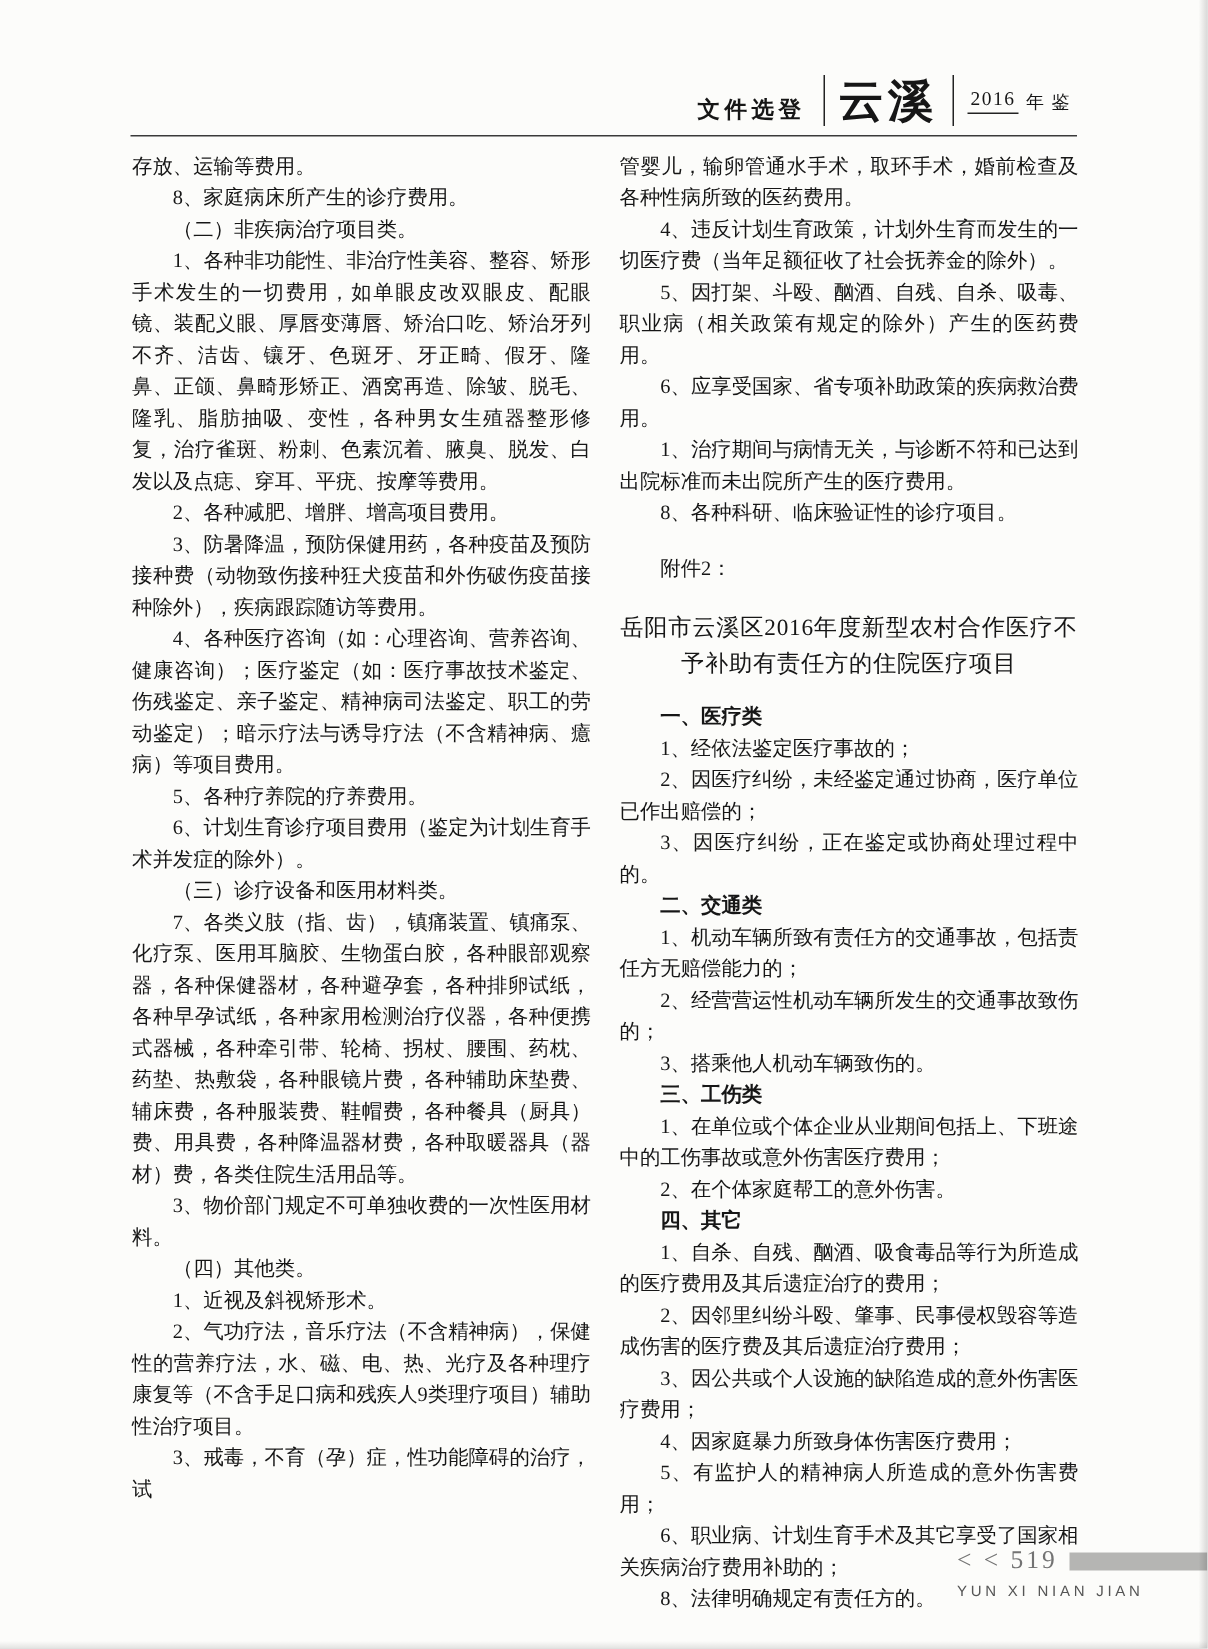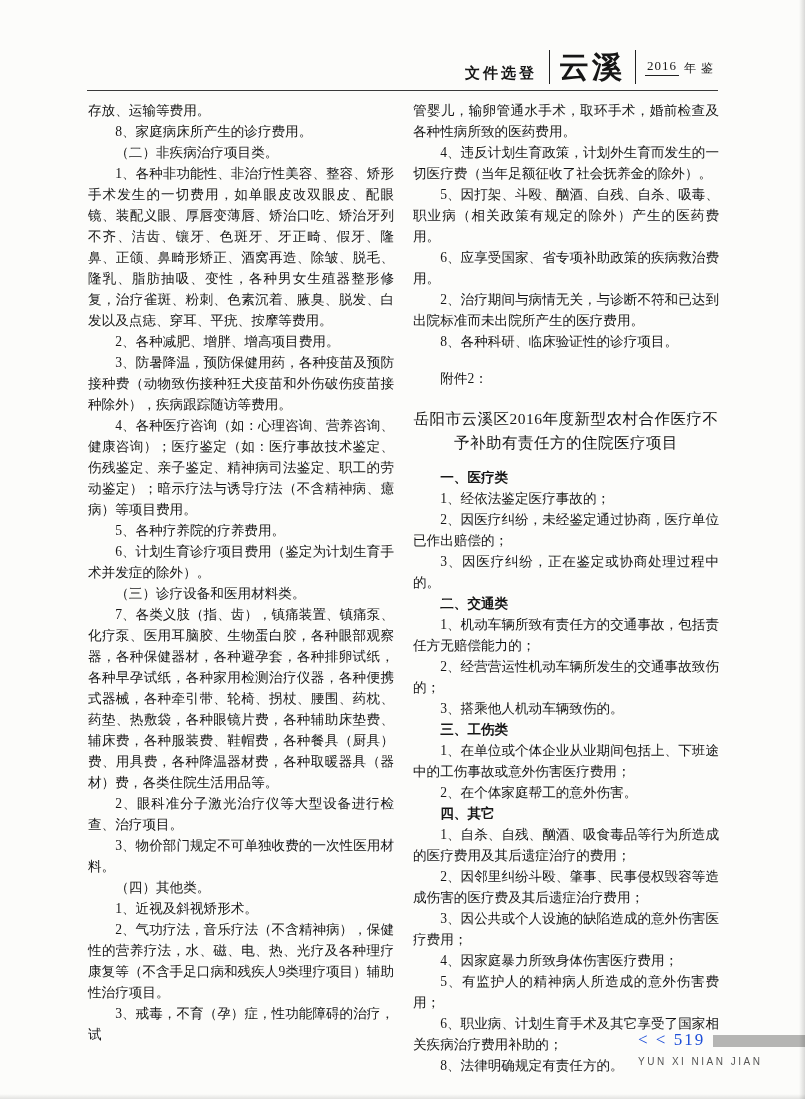--- a/index.html
+++ b/index.html
@@ -36,21 +36,21 @@
   .col-left  { left:88px; }
   .col-right { left:413px; }
   .para { text-indent:2em; margin:0; }
   .para.noindent { text-indent:0; }
   .para.attachment { margin:16px 0 18px; }
   .para.title { font-weight:normal; font-size:15.5px; line-height:24px; text-align:center;
     text-indent:0; margin:0 0 12px; letter-spacing:0.5px; }
   .para.heading { font-weight:bold; }
 
   
-  .footer-marker { position:absolute; top:1030px; left:638px; font-size:17px; letter-spacing:2px; color:#1d4ed8; }
+  .footer-marker { position:absolute; top:1030px; left:638px; font-size:17px; letter-spacing:2px; color:#737373; }
   .footer-bar { position:absolute; top:1035px; left:713px; width:92px; height:12px; background:#b5b5b3; }
   .footer-roman { position:absolute; top:1056px; left:638px; font-size:10px; letter-spacing:2.5px;
     color:#555; font-family:"Liberation Sans",sans-serif; }
 </style>
 </head>
 <body>
 
 <div class="page">
 
   <div class="header">
@@ -69,33 +69,32 @@
       <p class="para body">8、家庭病床所产生的诊疗费用。</p>
       <p class="para body">（二）非疾病治疗项目类。</p>
       <p class="para body">1、各种非功能性、非治疗性美容、整容、矫形手术发生的一切费用，如单眼皮改双眼皮、配眼镜、装配义眼、厚唇变薄唇、矫治口吃、矫治牙列不齐、洁齿、镶牙、色斑牙、牙正畸、假牙、隆鼻、正颌、鼻畸形矫正、酒窝再造、除皱、脱毛、隆乳、脂肪抽吸、变性，各种男女生殖器整形修复，治疗雀斑、粉刺、色素沉着、腋臭、脱发、白发以及点痣、穿耳、平疣、按摩等费用。</p>
       <p class="para body">2、各种减肥、增胖、增高项目费用。</p>
       <p class="para body">3、防暑降温，预防保健用药，各种疫苗及预防接种费（动物致伤接种狂犬疫苗和外伤破伤疫苗接种除外），疾病跟踪随访等费用。</p>
       <p class="para body">4、各种医疗咨询（如：心理咨询、营养咨询、健康咨询）；医疗鉴定（如：医疗事故技术鉴定、伤残鉴定、亲子鉴定、精神病司法鉴定、职工的劳动鉴定）；暗示疗法与诱导疗法（不含精神病、癔病）等项目费用。</p>
       <p class="para body">5、各种疗养院的疗养费用。</p>
       <p class="para body">6、计划生育诊疗项目费用（鉴定为计划生育手术并发症的除外）。</p>
       <p class="para body">（三）诊疗设备和医用材料类。</p>
       <p class="para body">7、各类义肢（指、齿），镇痛装置、镇痛泵、化疗泵、医用耳脑胶、生物蛋白胶，各种眼部观察器，各种保健器材，各种避孕套，各种排卵试纸，各种早孕试纸，各种家用检测治疗仪器，各种便携式器械，各种牵引带、轮椅、拐杖、腰围、药枕、药垫、热敷袋，各种眼镜片费，各种辅助床垫费、辅床费，各种服装费、鞋帽费，各种餐具（厨具）费、用具费，各种降温器材费，各种取暖器具（器材）费，各类住院生活用品等。</p>
-      <p class="para body">2、眼科准分子激光治疗仪等大型设备进行检查、治疗项目。</p>
       <p class="para body">3、物价部门规定不可单独收费的一次性医用材料。</p>
       <p class="para body">（四）其他类。</p>
       <p class="para body">1、近视及斜视矫形术。</p>
       <p class="para body">2、气功疗法，音乐疗法（不含精神病），保健性的营养疗法，水、磁、电、热、光疗及各种理疗康复等（不含手足口病和残疾人9类理疗项目）辅助性治疗项目。</p>
       <p class="para body">3、戒毒，不育（孕）症，性功能障碍的治疗，试</p>
     </div>
   <div class="col col-right" id="col-right">
       <p class="para noindent">管婴儿，输卵管通水手术，取环手术，婚前检查及各种性病所致的医药费用。</p>
       <p class="para body">4、违反计划生育政策，计划外生育而发生的一切医疗费（当年足额征收了社会抚养金的除外）。</p>
       <p class="para body">5、因打架、斗殴、酗酒、自残、自杀、吸毒、职业病（相关政策有规定的除外）产生的医药费用。</p>
       <p class="para body">6、应享受国家、省专项补助政策的疾病救治费用。</p>
-      <p class="para body">2、治疗期间与病情无关，与诊断不符和已达到出院标准而未出院所产生的医疗费用。</p>
+      <p class="para body">1、治疗期间与病情无关，与诊断不符和已达到出院标准而未出院所产生的医疗费用。</p>
       <p class="para body">8、各种科研、临床验证性的诊疗项目。</p>
       <p class="para attachment">附件2：</p>
       <p class="para title">岳阳市云溪区2016年度新型农村合作医疗不予补助有责任方的住院医疗项目</p>
       <p class="para heading">一、医疗类</p>
       <p class="para body">1、经依法鉴定医疗事故的；</p>
       <p class="para body">2、因医疗纠纷，未经鉴定通过协商，医疗单位已作出赔偿的；</p>
       <p class="para body">3、因医疗纠纷，正在鉴定或协商处理过程中的。</p>
       <p class="para heading">二、交通类</p>
       <p class="para body">1、机动车辆所致有责任方的交通事故，包括责任方无赔偿能力的；</p>
       <p class="para body">2、经营营运性机动车辆所发生的交通事故致伤的；</p>

